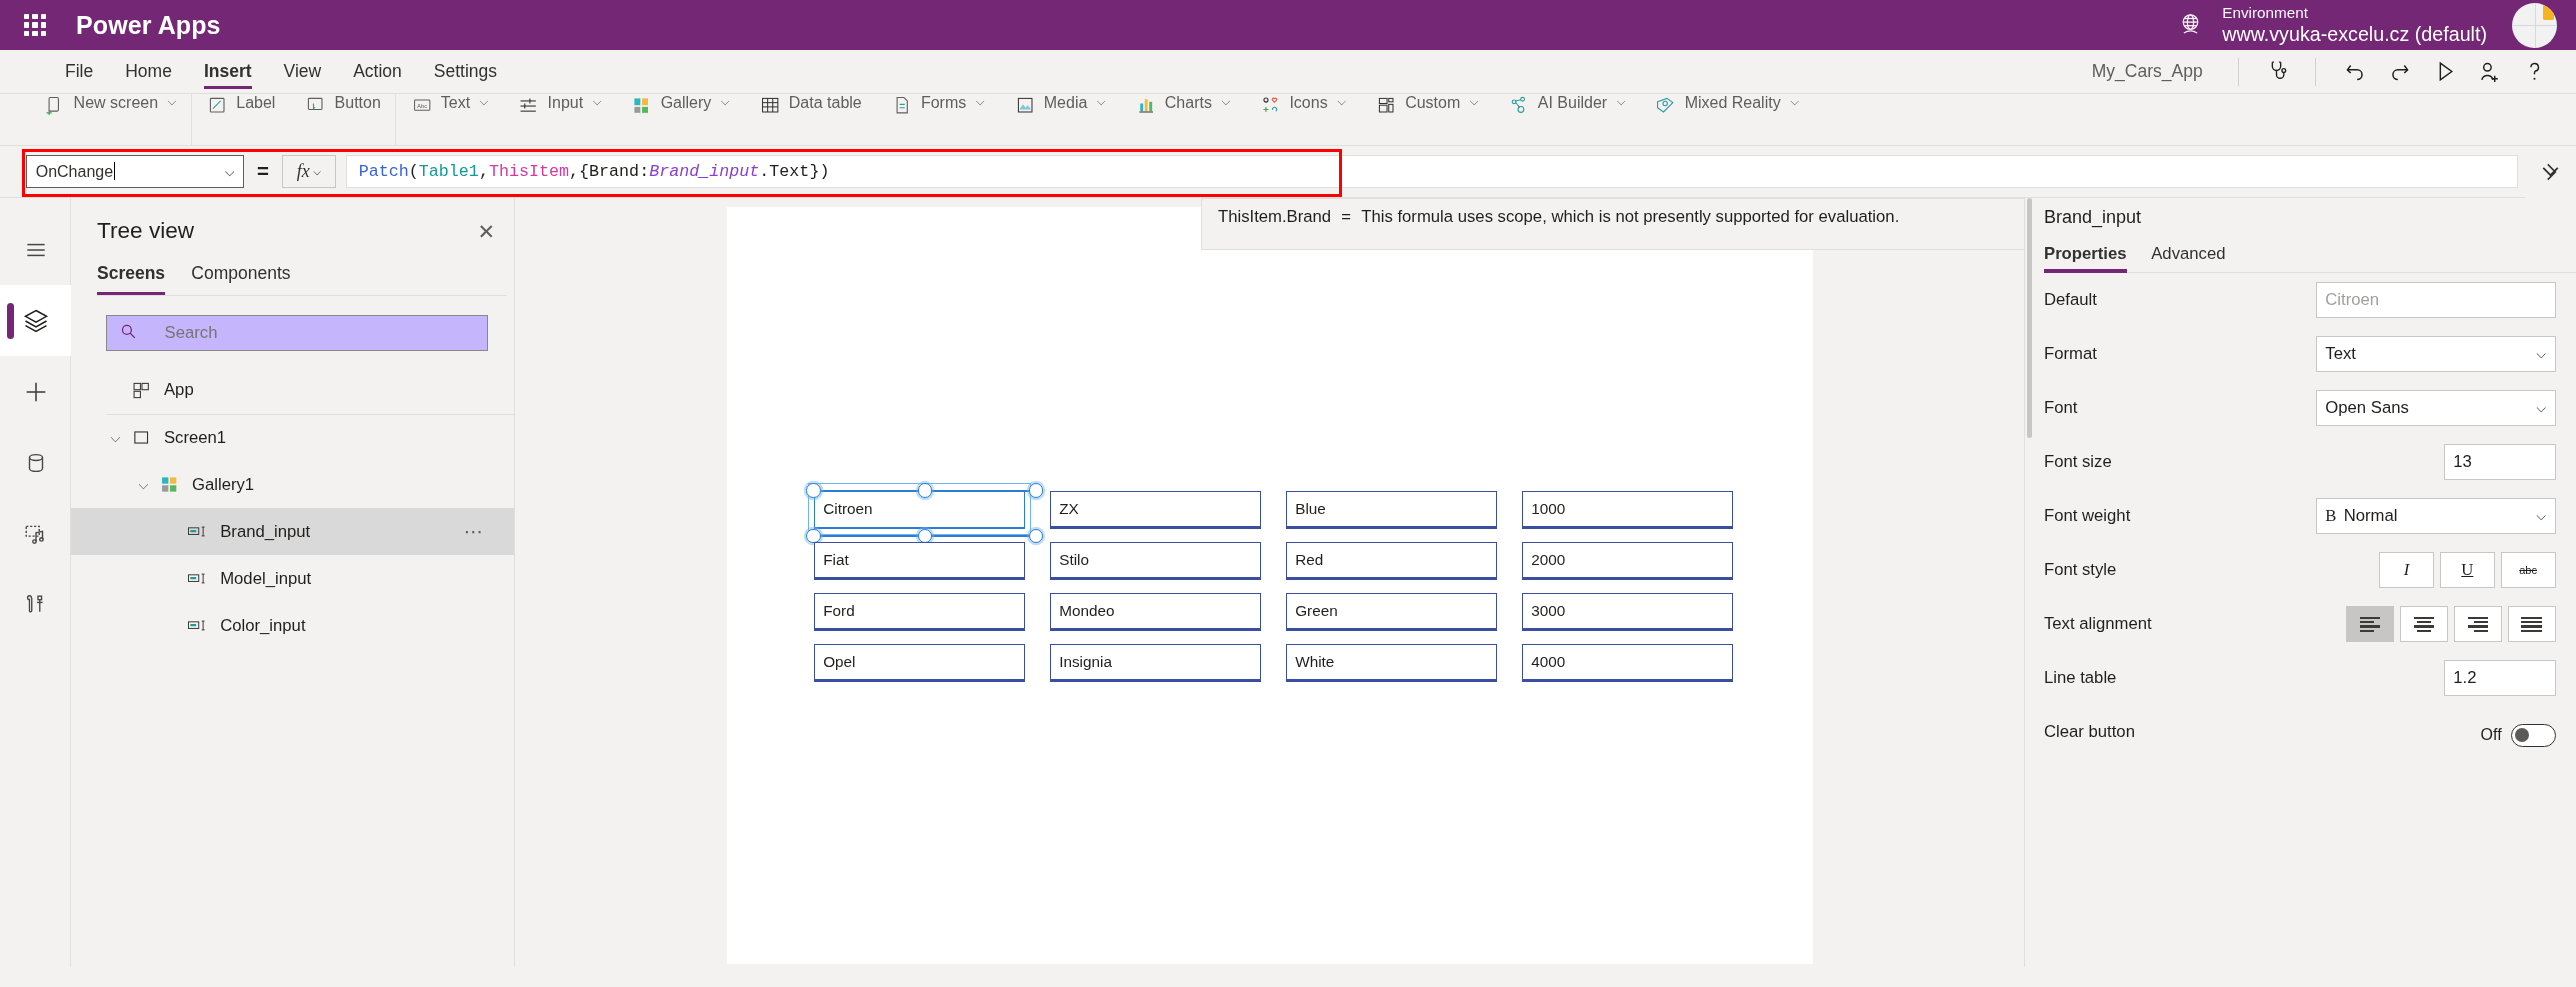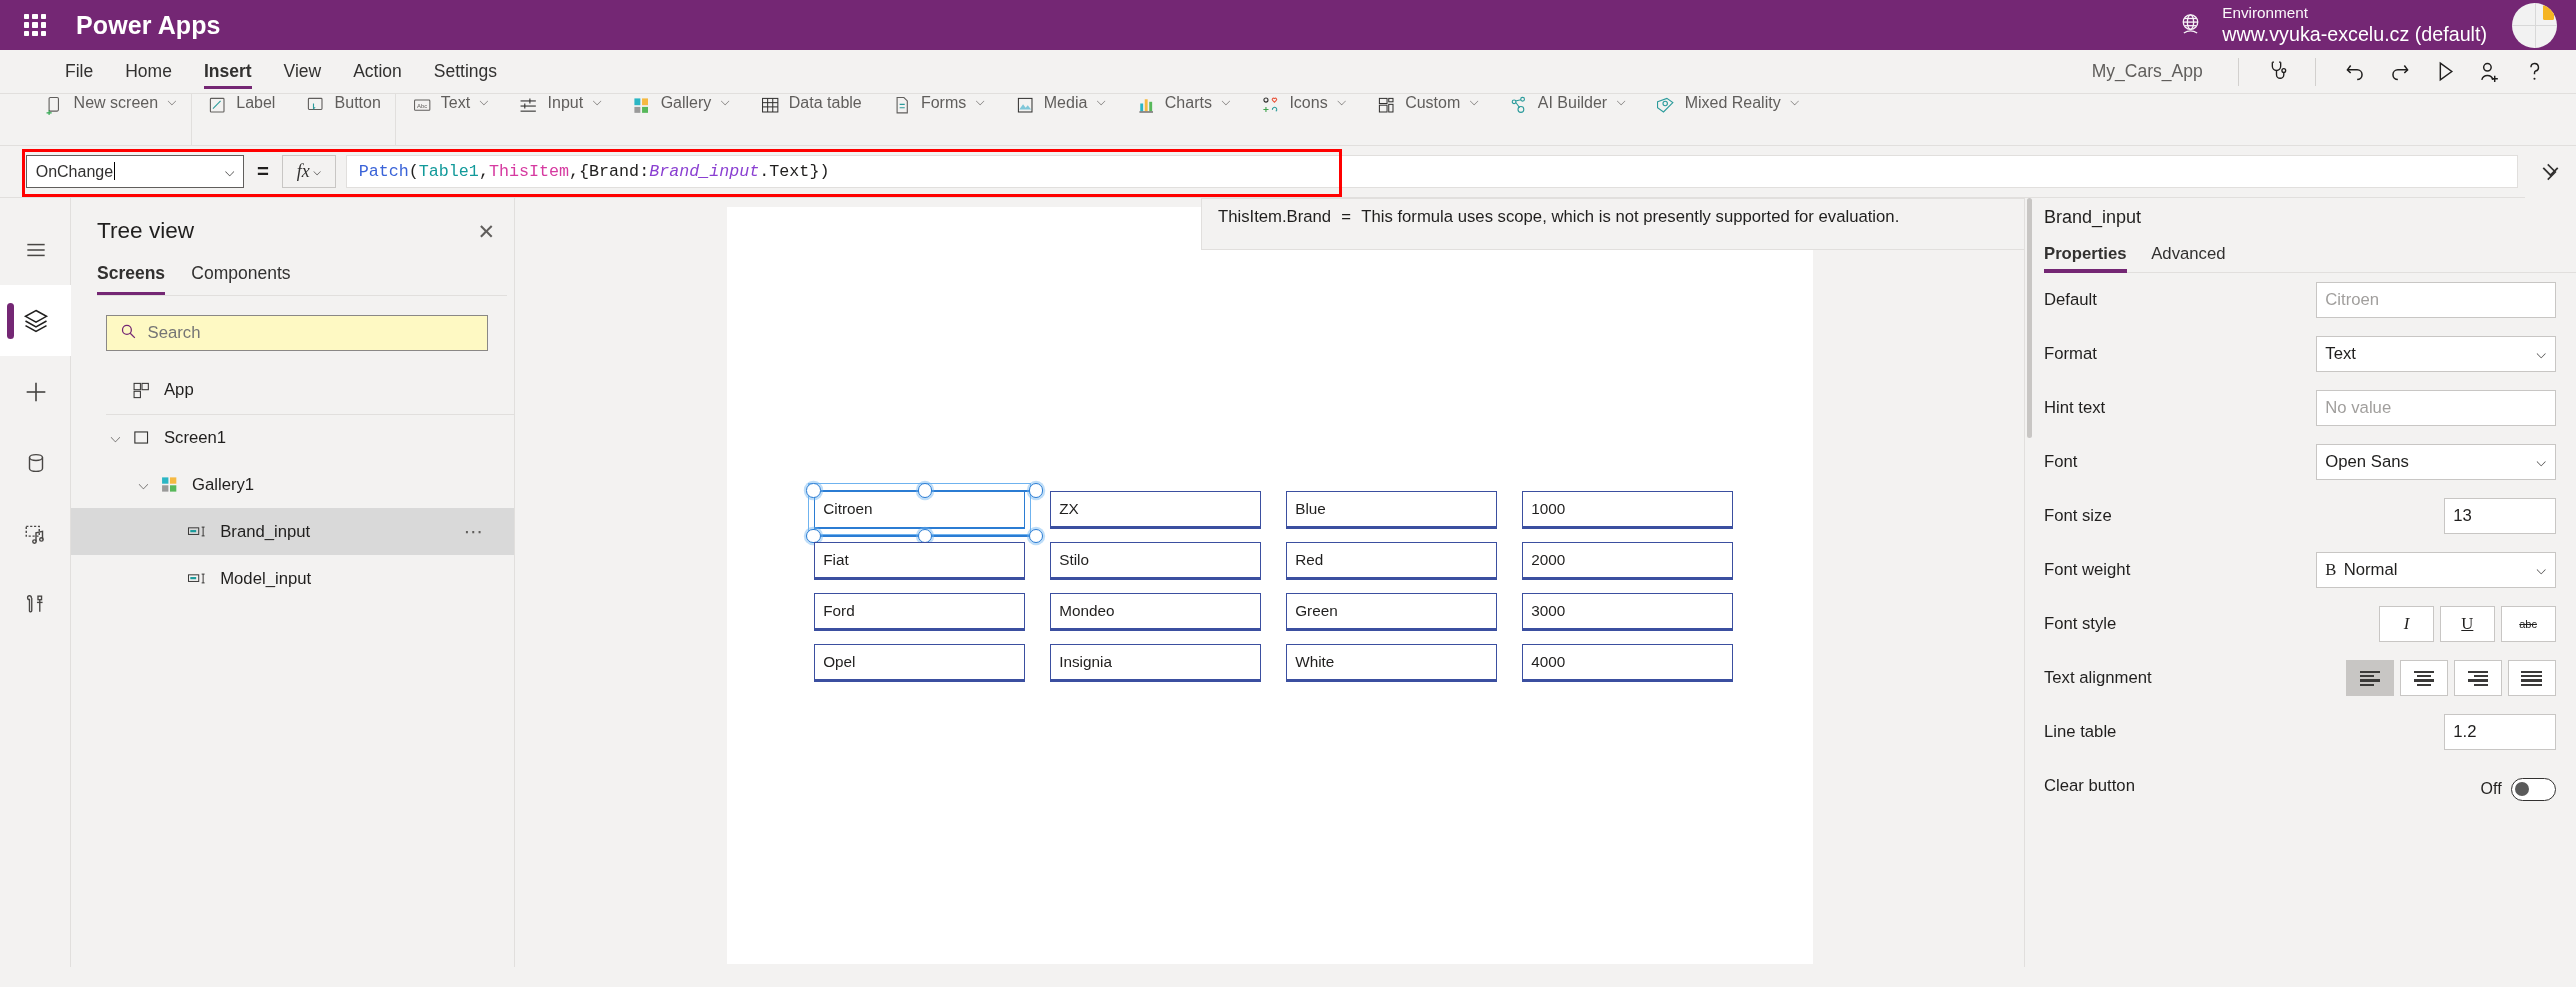--- a/index.html
+++ b/index.html
@@ -282,24 +282,24 @@
     position: relative; cursor: pointer;
   }
   .tp-tab.active { font-weight: bold; }
   .tp-tab.active::after {
     content: ""; position: absolute; left: 0; right: 11.6px; bottom: -0.7px;
     height: 2.9px; background: #742774;
   }
   .searchbox {
     margin: 19px 26px 0 35px;
     height: 36px;
-    background: #fef9c3;
+    background: #c4b5fd;
     border: 0.7px solid #8a8886;
     display: flex; align-items: center;
-    gap: 10px; padding: 0 11.6px;
+    gap: 27px; padding: 0 11.6px;
   }
   .searchbox input {
     border: 0; outline: 0;
     font-size: 16.7px; color: #605e5c;
     font-family: "Liberation Sans", sans-serif;
     width: 100%; background: transparent;
   }
   .tree-list { margin-top: 16px; }
   .tree-row {
     height: 47px;
@@ -869,20 +869,30 @@
         <span class="tree-ico">
           <svg width="22" height="19" viewBox="0 0 30 24" fill="none" stroke="#323130" stroke-width="1.3">
             <rect x="2" y="7" width="14" height="9"></rect>
               <rect x="4.5" y="10" width="8" height="3" fill="#1a9a9a" stroke="none"></rect>
             <path d="M20 6h4M22 6v12M20 18h4"></path>
           </svg>
         </span>
         <span>Model_input</span>
       </div>
 
+      <div class="tree-row ind-3">
+        <span class="tree-ico">
+          <svg width="22" height="19" viewBox="0 0 30 24" fill="none" stroke="#323130" stroke-width="1.3">
+            <rect x="2" y="7" width="14" height="9"></rect>
+              <rect x="4.5" y="10" width="8" height="3" fill="#1a9a9a" stroke="none"></rect>
+            <path d="M20 6h4M22 6v12M20 18h4"></path>
+          </svg>
+        </span>
+        <span>Color_input</span>
+      </div>
 
     </div>
   </div>
 
   <div class="canvas-area">
     <div class="phone">
       <div class="gallery">
 
         <div class="grow selected">
           <div class="ti sel">Citroen</div>
@@ -956,24 +966,20 @@
     </div>
 
     <div class="pprow">
       <div class="pplabel">Format</div>
       <div class="ppfield sel">
         <span>Text</span>
         <span class="dc">⌵</span>
       </div>
     </div>
 
-    <div class="pprow">
-      <div class="pplabel">Hint text</div>
-      <div class="ppfield ghost">No value</div>
-    </div>
 
     <div class="pprow">
       <div class="pplabel">Font</div>
       <div class="ppfield sel">
         <span>Open Sans</span>
         <span class="dc">⌵</span>
       </div>
     </div>
 
     <div class="pprow">

